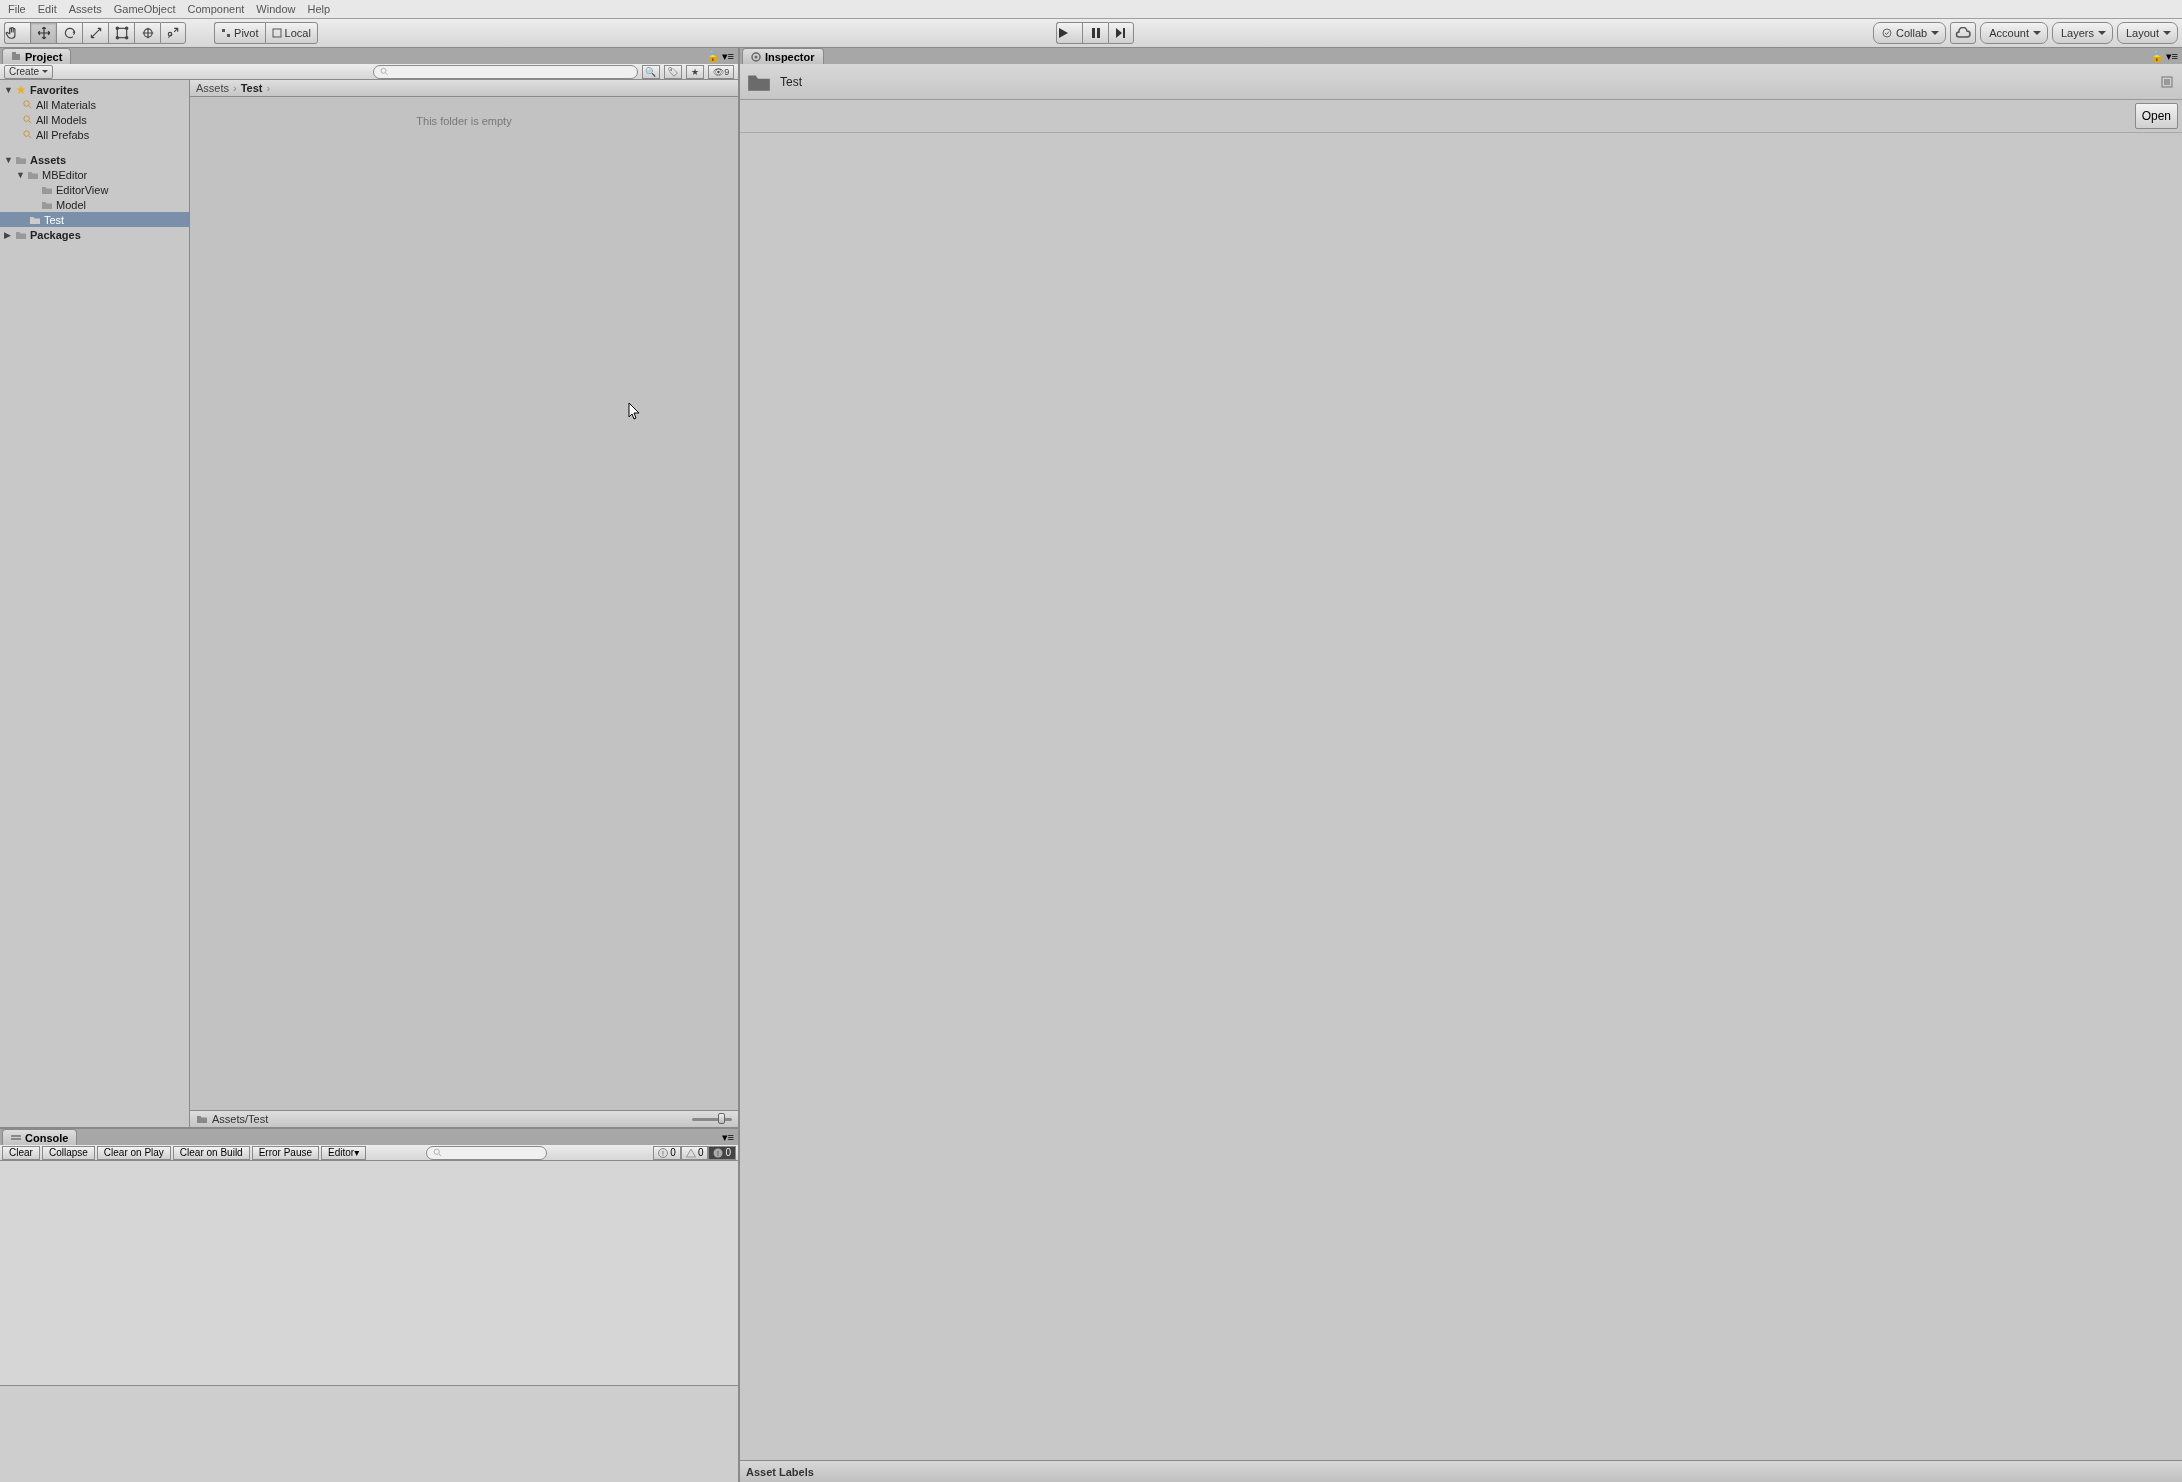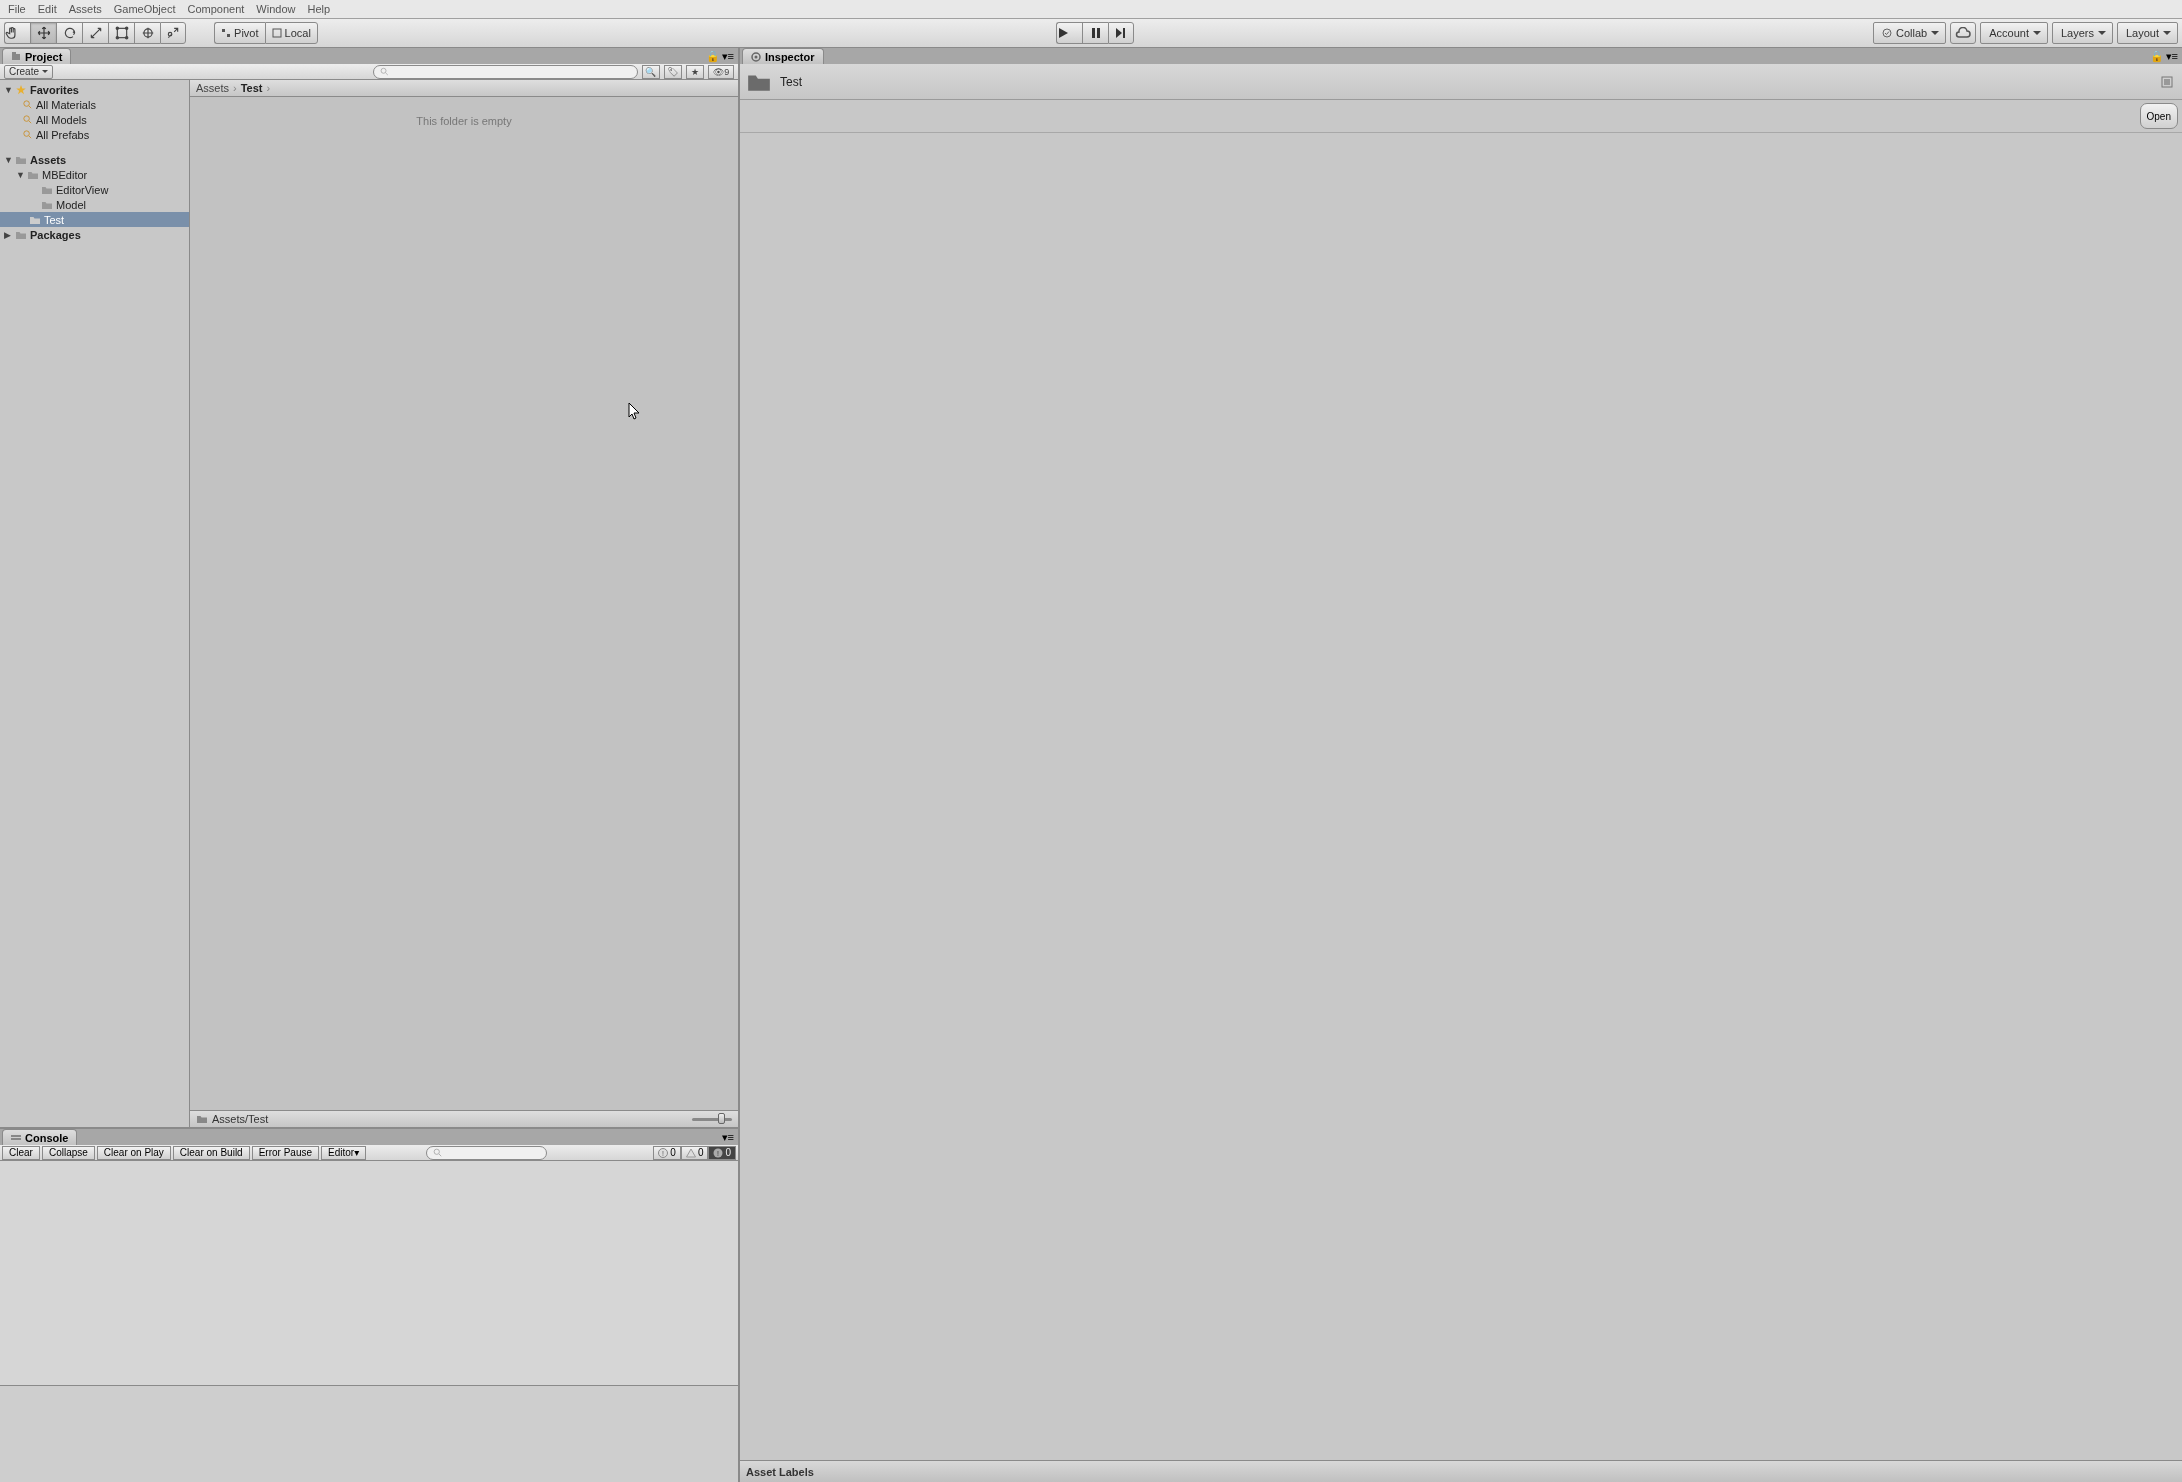--- a/index.html
+++ b/index.html
@@ -15,21 +15,21 @@
   .tb-left { flex: 0 0 auto; }
   .tb-center { flex: 1; justify-content: center; }
   .tb-right { flex: 0 0 auto; margin-left: auto; }
   .btn { height: 22px; background: linear-gradient(#f2f2f2,#d0d0d0); border: 1px solid #8a8a8a; border-radius: 3px; display: inline-flex; align-items: center; justify-content: center; padding: 0 6px; cursor: pointer; font-size: 11px; color: #333; }
   .btn.icon { width: 26px; padding: 0; }
   .btn.active { background: linear-gradient(#cfcfcf,#b8b8b8); box-shadow: inset 0 1px 2px rgba(0,0,0,0.2); }
   .btn-group { display: flex; }
   .btn-group .btn { border-radius: 0; border-right-width: 0; }
   .btn-group .btn:first-child { border-top-left-radius: 3px; border-bottom-left-radius: 3px; justify-content: space-between; }
   .btn-group .btn:last-child { border-top-right-radius: 3px; border-bottom-right-radius: 3px; border-right-width: 1px; }
-  .dropdown { height: 22px; background: linear-gradient(#f2f2f2,#d0d0d0); border: 1px solid #8a8a8a; border-radius: 2px; display: inline-flex; align-items: center; padding: 0 18px 0 8px; position: relative; cursor: pointer; font-size: 11px; color: #333; min-width: 60px; }
+  .dropdown { height: 22px; background: linear-gradient(#f2f2f2,#d0d0d0); border: 1px solid #8a8a8a; border-radius: 7px; display: inline-flex; align-items: center; padding: 0 18px 0 8px; position: relative; cursor: pointer; font-size: 11px; color: #333; min-width: 60px; }
   .dropdown::after { content:""; position:absolute; right:6px; top:50%; margin-top:-2px; border:4px solid transparent; border-top-color:#444; }
 
   
   .workspace { position: absolute; top: 48px; bottom: 0; left: 0; right: 0; display: flex; }
   .left-col { width: 740px; display: flex; flex-direction: column; border-right: 2px solid #8a8a8a; }
   .right-col { flex: 1; display: flex; flex-direction: column; }
 
   
   .tab-row { height: 16px; background: #a7a7a7; display: flex; align-items: flex-end; position: relative; }
   .tab { height: 16px; background: linear-gradient(#dedede,#c2c2c2); border: 1px solid #8a8a8a; border-bottom: none; border-top-left-radius: 4px; border-top-right-radius: 4px; display: flex; align-items: center; padding: 0 8px; margin-left: 2px; font-size: 11px; font-weight: bold; cursor: pointer; gap: 4px; }
@@ -74,21 +74,21 @@
   .console-log { flex:1; background:#d6d6d6; }
   .console-detail { height:97px; border-top:1px solid #8a8a8a; background:#cecece; }
   .count-btn { height:14px; border:1px solid #8a8a8a; background:linear-gradient(#f2f2f2,#d0d0d0); padding:0 4px; font-size:10px; display:inline-flex; align-items:center; gap:2px; cursor:pointer; }
   .count-btn.err { background:#444; color:#eee; }
 
   
   .inspector-body { flex:1; background:#c8c8c8; display:flex; flex-direction:column; }
   .ins-header { height:36px; background:linear-gradient(#d8d8d8,#c6c6c6); border-bottom:1px solid #9a9a9a; display:flex; align-items:center; padding:4px 6px; gap:8px; }
   .ins-folder-ico { width:26px; height:22px; }
   .ins-title { font-size:12px; color:#222; flex:1; }
-  .ins-open { height:16px; background:linear-gradient(#f2f2f2,#d0d0d0); border:1px solid #8a8a8a; border-radius:7px; padding:12px 6px; font-size:10px; cursor:pointer; display:flex; align-items:center; margin-left:auto; }
+  .ins-open { height:16px; background:linear-gradient(#f2f2f2,#d0d0d0); border:1px solid #8a8a8a; border-radius:2px; padding:12px 6px; font-size:12px; cursor:pointer; display:flex; align-items:center; margin-left:auto; }
   .ins-ab-icon { width:14px; height:14px; display:inline-flex; align-items:center; justify-content:center; margin-right:2px; }
 
   .asset-labels { height:22px; border-top:1px solid #8a8a8a; background:linear-gradient(#d8d8d8,#c0c0c0); display:flex; align-items:center; padding:0 6px; font-weight:bold; font-size:11px; color:#333; }
 
   .cursor { position:absolute; pointer-events:none; }
 </style>
 </head>
 <body>
 
 <div class="menubar">

